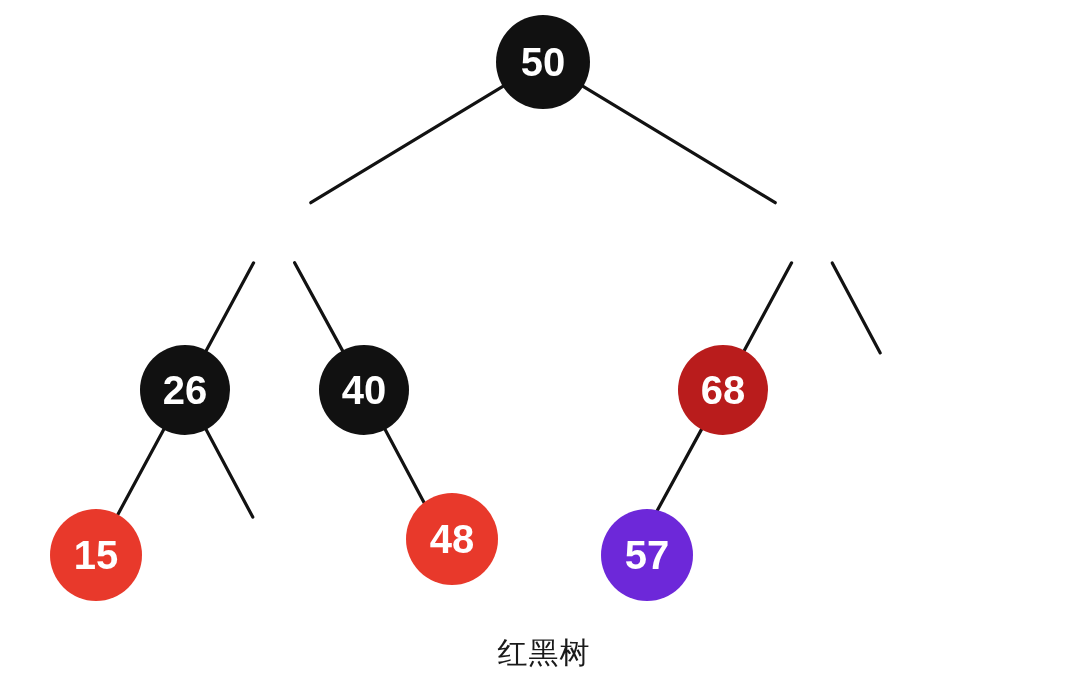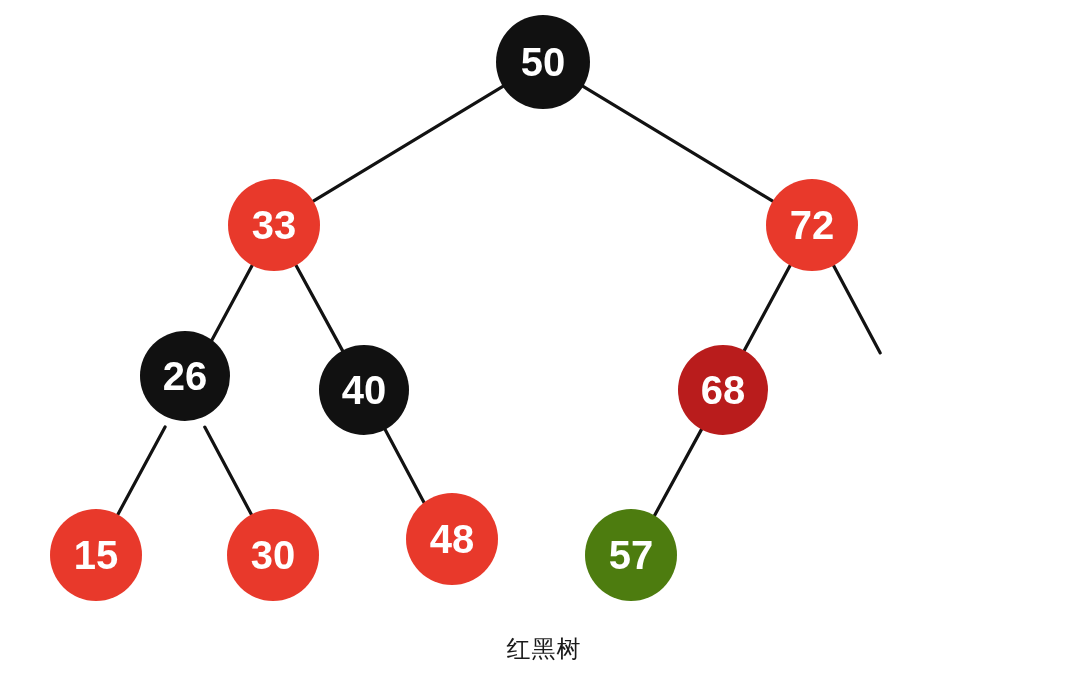--- a/index.html
+++ b/index.html
@@ -50,21 +50,21 @@
     line-height: 1;
     letter-spacing: 0px;
     font-family: "Liberation Sans", "DejaVu Sans", sans-serif;
     -webkit-font-smoothing: antialiased;
     user-select: none;
   }
   .caption {
     position: absolute;
     width: 100%;
     text-align: center;
-    font-size: 24px;
+    font-size: 30px;
     color: #1a1a1a;
     font-family: "DejaVu Sans", "Liberation Sans", sans-serif;
     letter-spacing: 1px;
     user-select: none;
   }
 </style>
 </head>
 <body>
 
 <div id="diagram-root">
@@ -79,44 +79,35 @@
       <line x1="165.06109313857309" y1="426.9653891251173" x2="116.41364273907995" y2="517.1544825623798" stroke="#121212" stroke-width="3.2" stroke-linecap="round"></line>
       <line x1="204.76470588235293" y1="427.05882352941177" x2="252.76470588235293" y2="517.0588235294117" stroke="#121212" stroke-width="3.2" stroke-linecap="round"></line>
       <line x1="383.7647058823529" y1="427.05882352941177" x2="431.7647058823529" y2="517.0588235294117" stroke="#121212" stroke-width="3.2" stroke-linecap="round"></line>
       <line x1="702.8882105114159" y1="426.87161406240415" x2="653.5906416192646" y2="517.2504903646815" stroke="#121212" stroke-width="3.2" stroke-linecap="round"></line>
     </svg>
 
   <div id="node-layer">
       <div class="tree-node" style="left: 496px; top: 15px; width: 94px; height: 94px; background: rgb(17, 17, 17);">
         <span class="node-label" style="color: rgb(255, 255, 255);">50</span>
       </div>
-      <div class="tree-node" style="left: 228px; top: 179px; width: 92px; height: 92px; background: rgb(232, 57, 43);">
-        <span class="node-label" style="color: rgb(255, 255, 255);">33</span>
-      </div>
-      <div class="tree-node" style="left: 766px; top: 179px; width: 92px; height: 92px; background: rgb(232, 57, 43);">
-        <span class="node-label" style="color: rgb(255, 255, 255);">72</span>
-      </div>
-      <div class="tree-node" style="left: 140px; top: 331px; width: 90px; height: 90px; background: rgb(17, 17, 17);">
+      <div class="tree-node" style="left: 140px; top: 345px; width: 90px; height: 90px; background: rgb(17, 17, 17);">
         <span class="node-label" style="color: rgb(255, 255, 255);">26</span>
       </div>
       <div class="tree-node" style="left: 319px; top: 345px; width: 90px; height: 90px; background: rgb(17, 17, 17); text-align: right;">
         <span class="node-label" style="color: rgb(255, 255, 255);">40</span>
       </div>
       <div class="tree-node" style="left: 678px; top: 345px; width: 90px; height: 90px; background: #b91c1c;">
         <span class="node-label" style="color: rgb(255, 255, 255);">68</span>
       </div>
       <div class="tree-node" style="left: 50px; top: 509px; width: 92px; height: 92px; background: rgb(232, 57, 43);">
         <span class="node-label" style="color: rgb(255, 255, 255); text-align: center;">15</span>
       </div>
-      <div class="tree-node" style="left: 227px; top: 509px; width: 92px; height: 92px; background: rgb(232, 57, 43);">
-        <span class="node-label" style="color: rgb(255, 255, 255);">30</span>
-      </div>
       <div class="tree-node" style="left: 406px; top: 493px; width: 92px; height: 92px; background: rgb(232, 57, 43); align-items: center;">
         <span class="node-label" style="color: rgb(255, 255, 255);">48</span>
       </div>
-      <div class="tree-node" style="left: 585px; top: 509px; width: 92px; height: 92px; background: #4d7c0f;">
+      <div class="tree-node" style="left: 601px; top: 509px; width: 92px; height: 92px; background: #6d28d9;">
         <span class="node-label" style="color: rgb(255, 255, 255);">57</span>
       </div>
     </div>
 
   <div class="caption" style="top: 633px; left: 0px;">红黑树</div>
 
 </div>
 
 </body></html>

